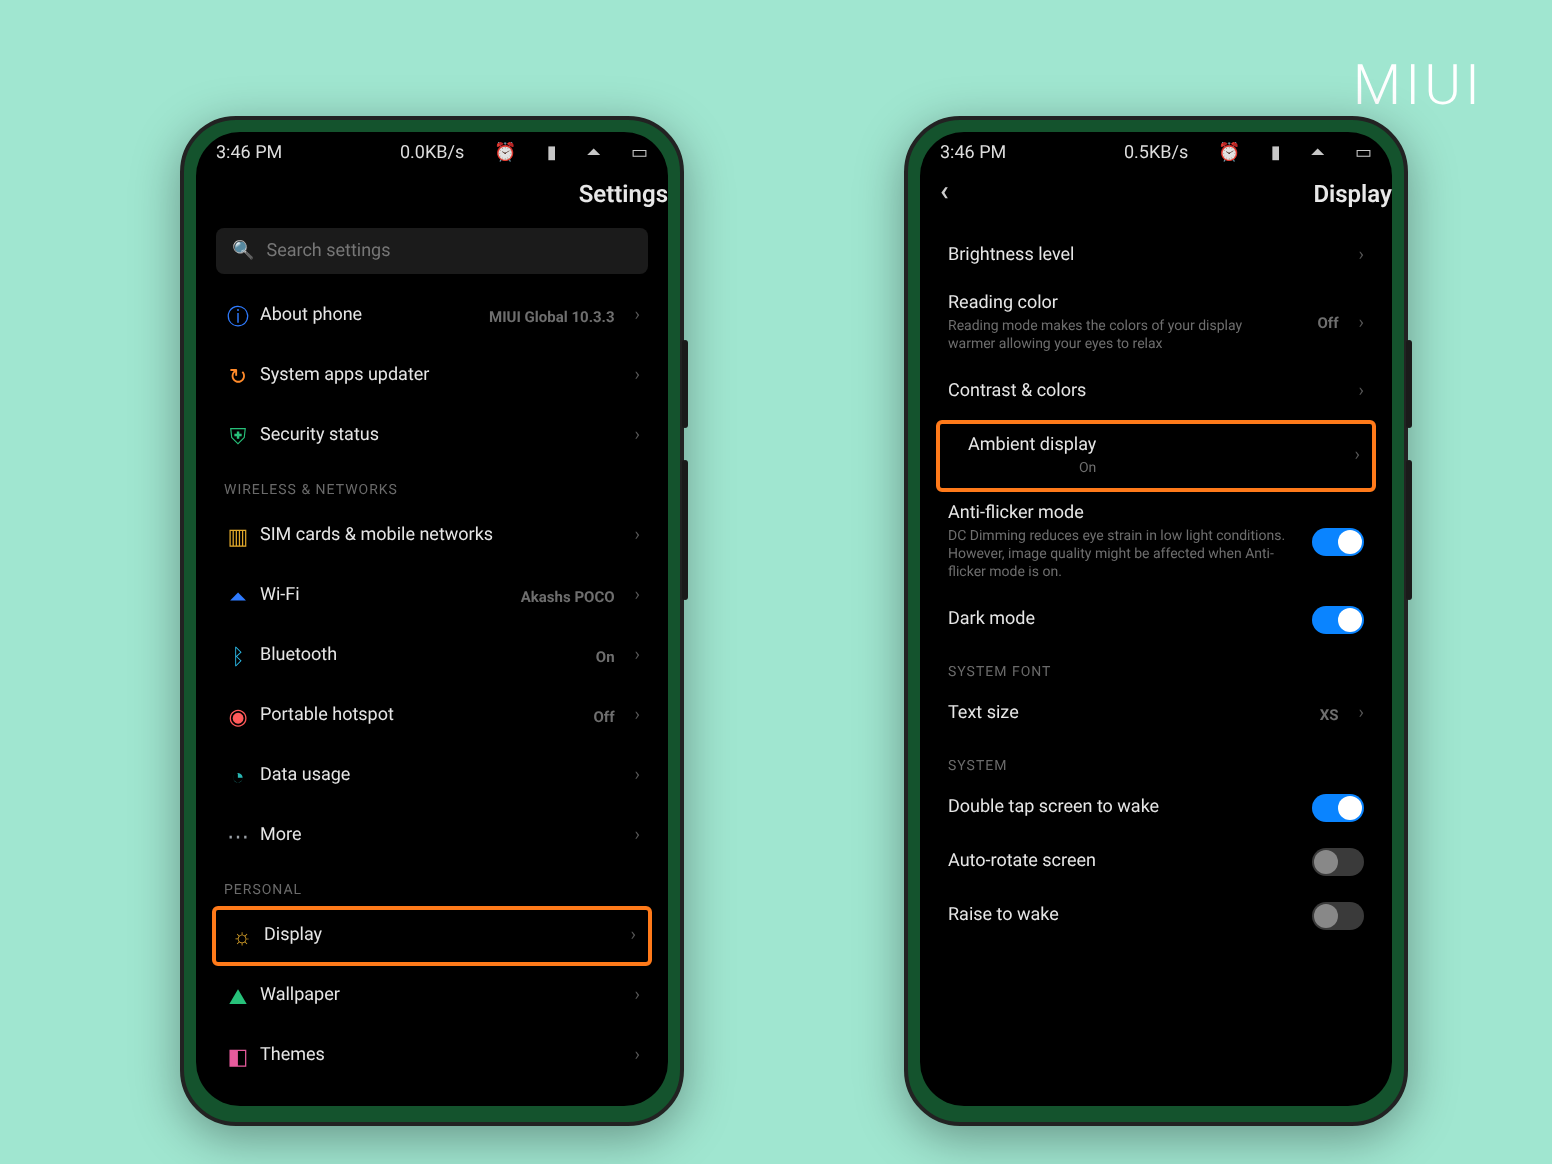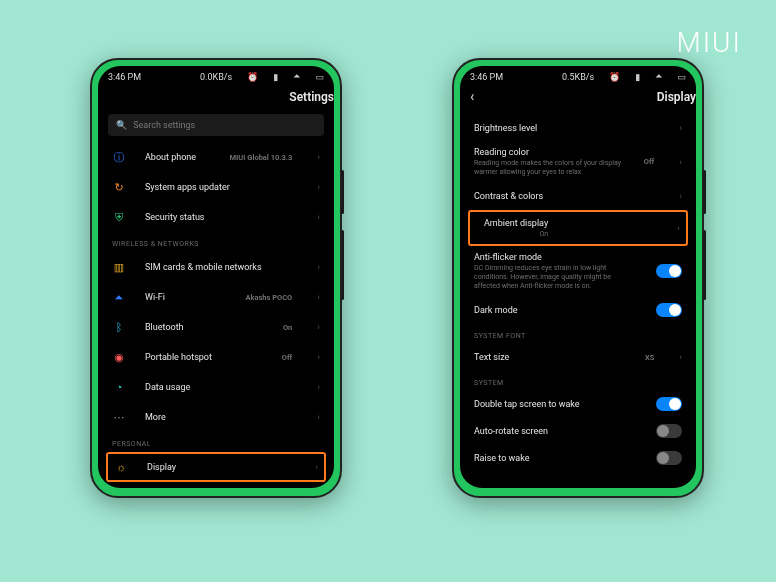--- a/index.html
+++ b/index.html
@@ -11,22 +11,22 @@
     overflow: hidden;
   }
   .brand {
     position: absolute; top: 26px; right: 34px;
     color: #fff; font-weight: 300; font-size: 28px; letter-spacing: 2px;
   }
   .stage { position: absolute; inset: 0; }
   .phone {
     position: absolute;
     top: 58px;
-    width: 252px; height: 440px;
-    background: #22c55e;
+    width: 252px; height: 505px;
+    background: #14532d;
     border-radius: 28px;
     border: 2px solid #222;
     box-shadow: 0 6px 24px rgba(0,0,0,.35);
     padding-left: 29px;
   }
   .phone.left { left: 90px; }
   .phone.right { left: 452px; }
   .phone::before, .phone::after {
     content: ""; position: absolute; background: #1a1a1a; border-radius: 2px;
   }
@@ -55,21 +55,21 @@
     margin: 0 10px 6px; background: #1b1b1b; border-radius: 4px;
     display: flex; align-items: center; gap: 6px;
     padding: 6px 8px; color: #777; font-size: 9px;
   }
   .content { flex: 1; overflow: hidden; }
   .section-label {
     font-size: 7px; color: #6a6a6a; letter-spacing: .5px;
     padding: 8px 14px 4px; text-transform: uppercase;
   }
   .row {
-    display: flex; align-items: center; gap: 19px;
+    display: flex; align-items: center; gap: 4px;
     padding: 8px 14px; position: relative; min-height: 27px;
   }
   .row .ico {
     width: 14px; height: 14px; display: flex; align-items: center; justify-content: center;
     font-size: 11px;
   }
   .row .label {
     font-size: 9px; color: #e6e6e6; flex: 0 1 auto;
   }
   .row .sub {

